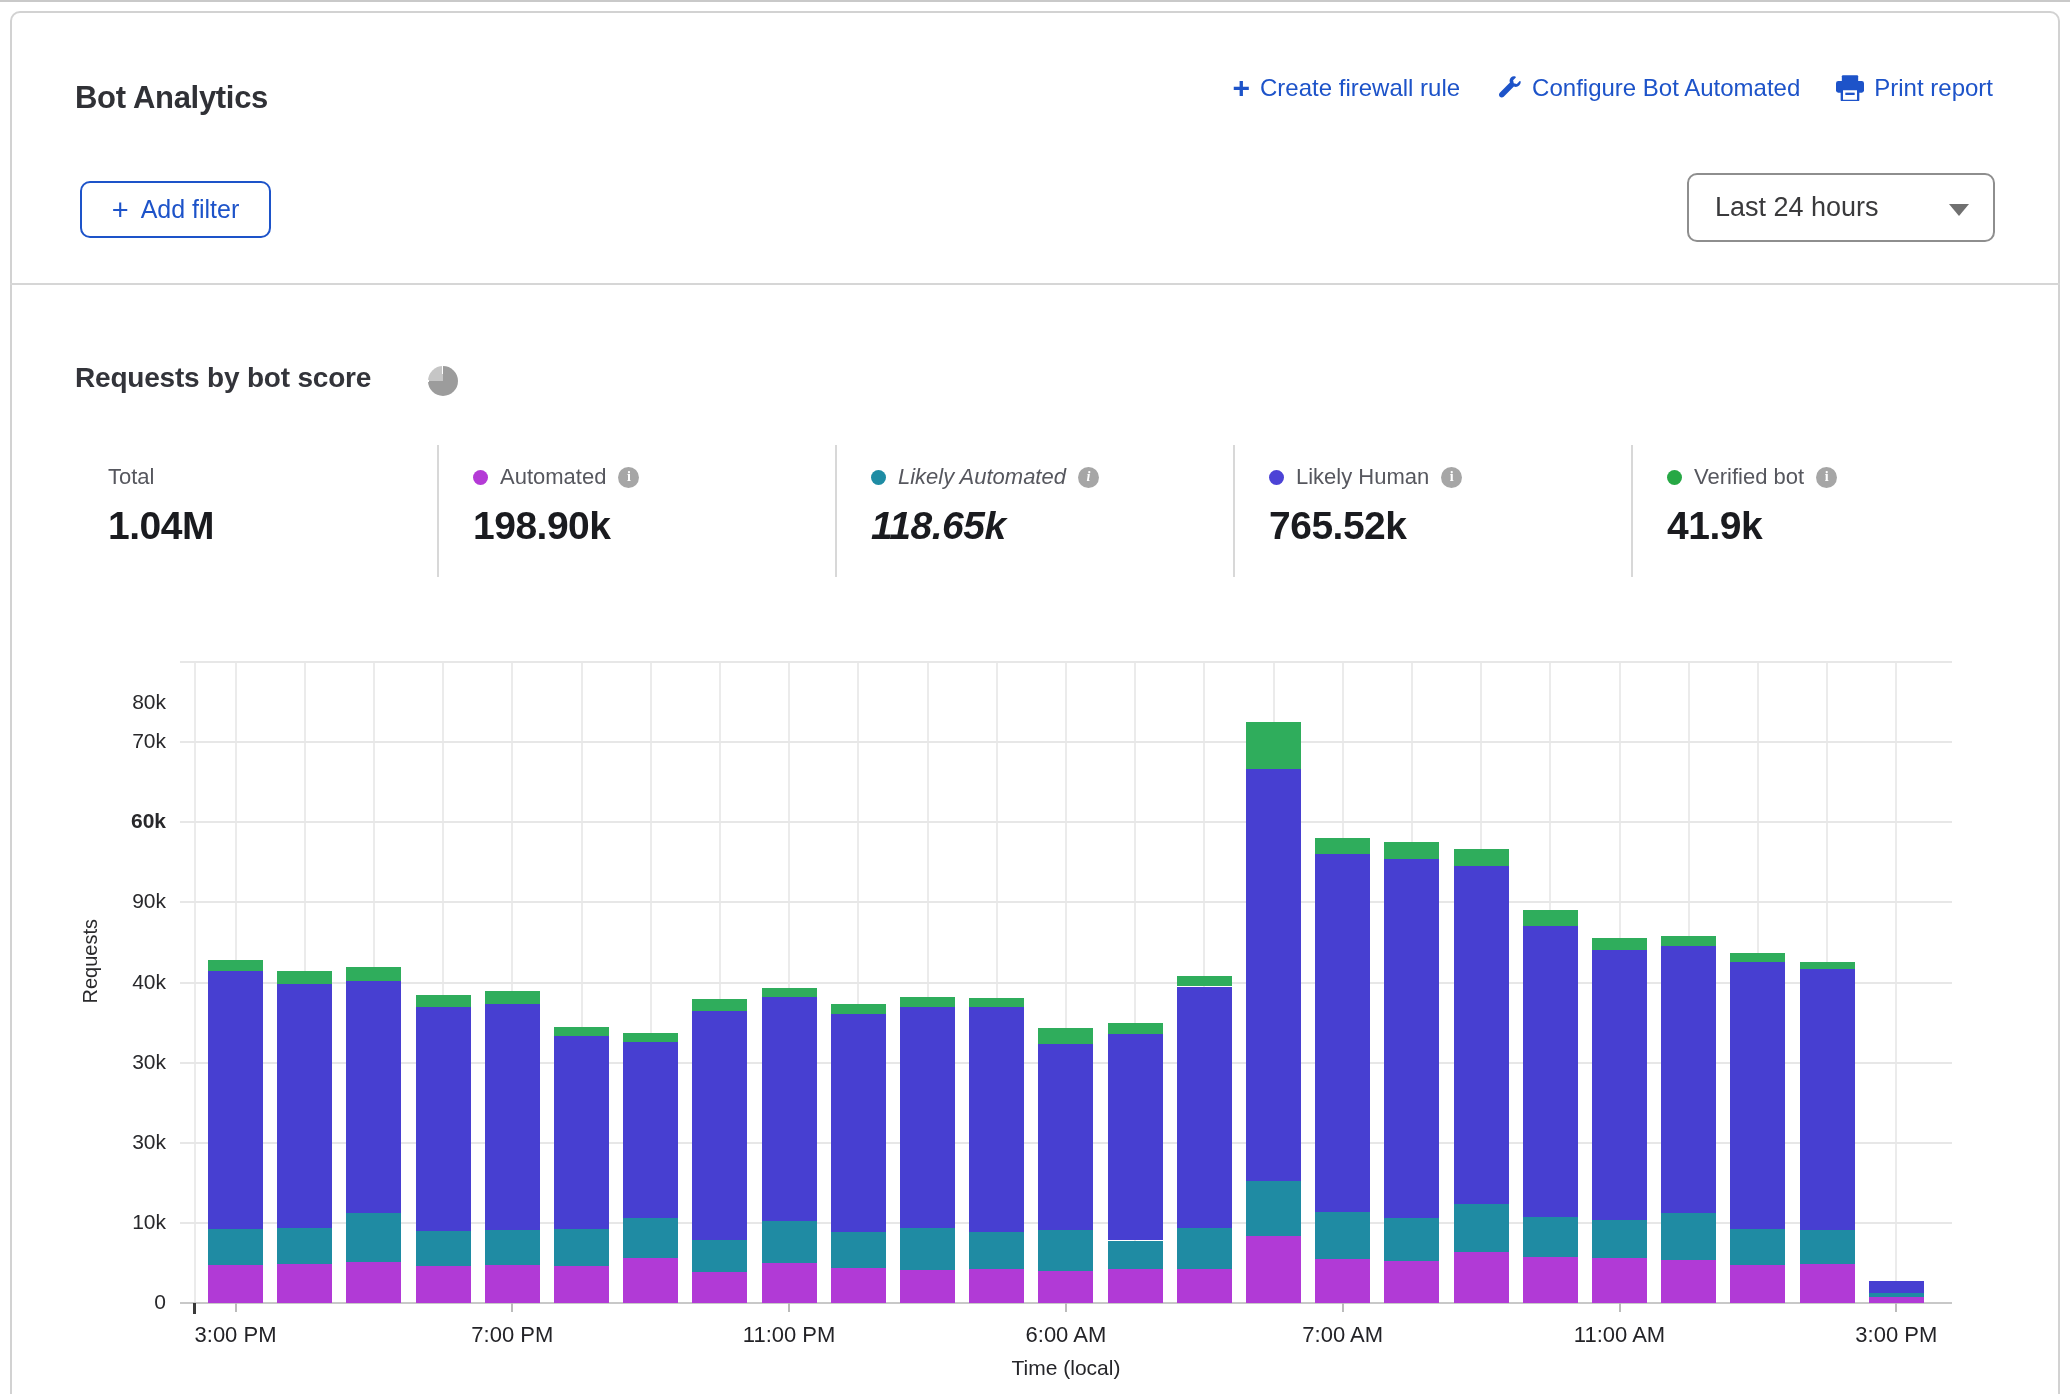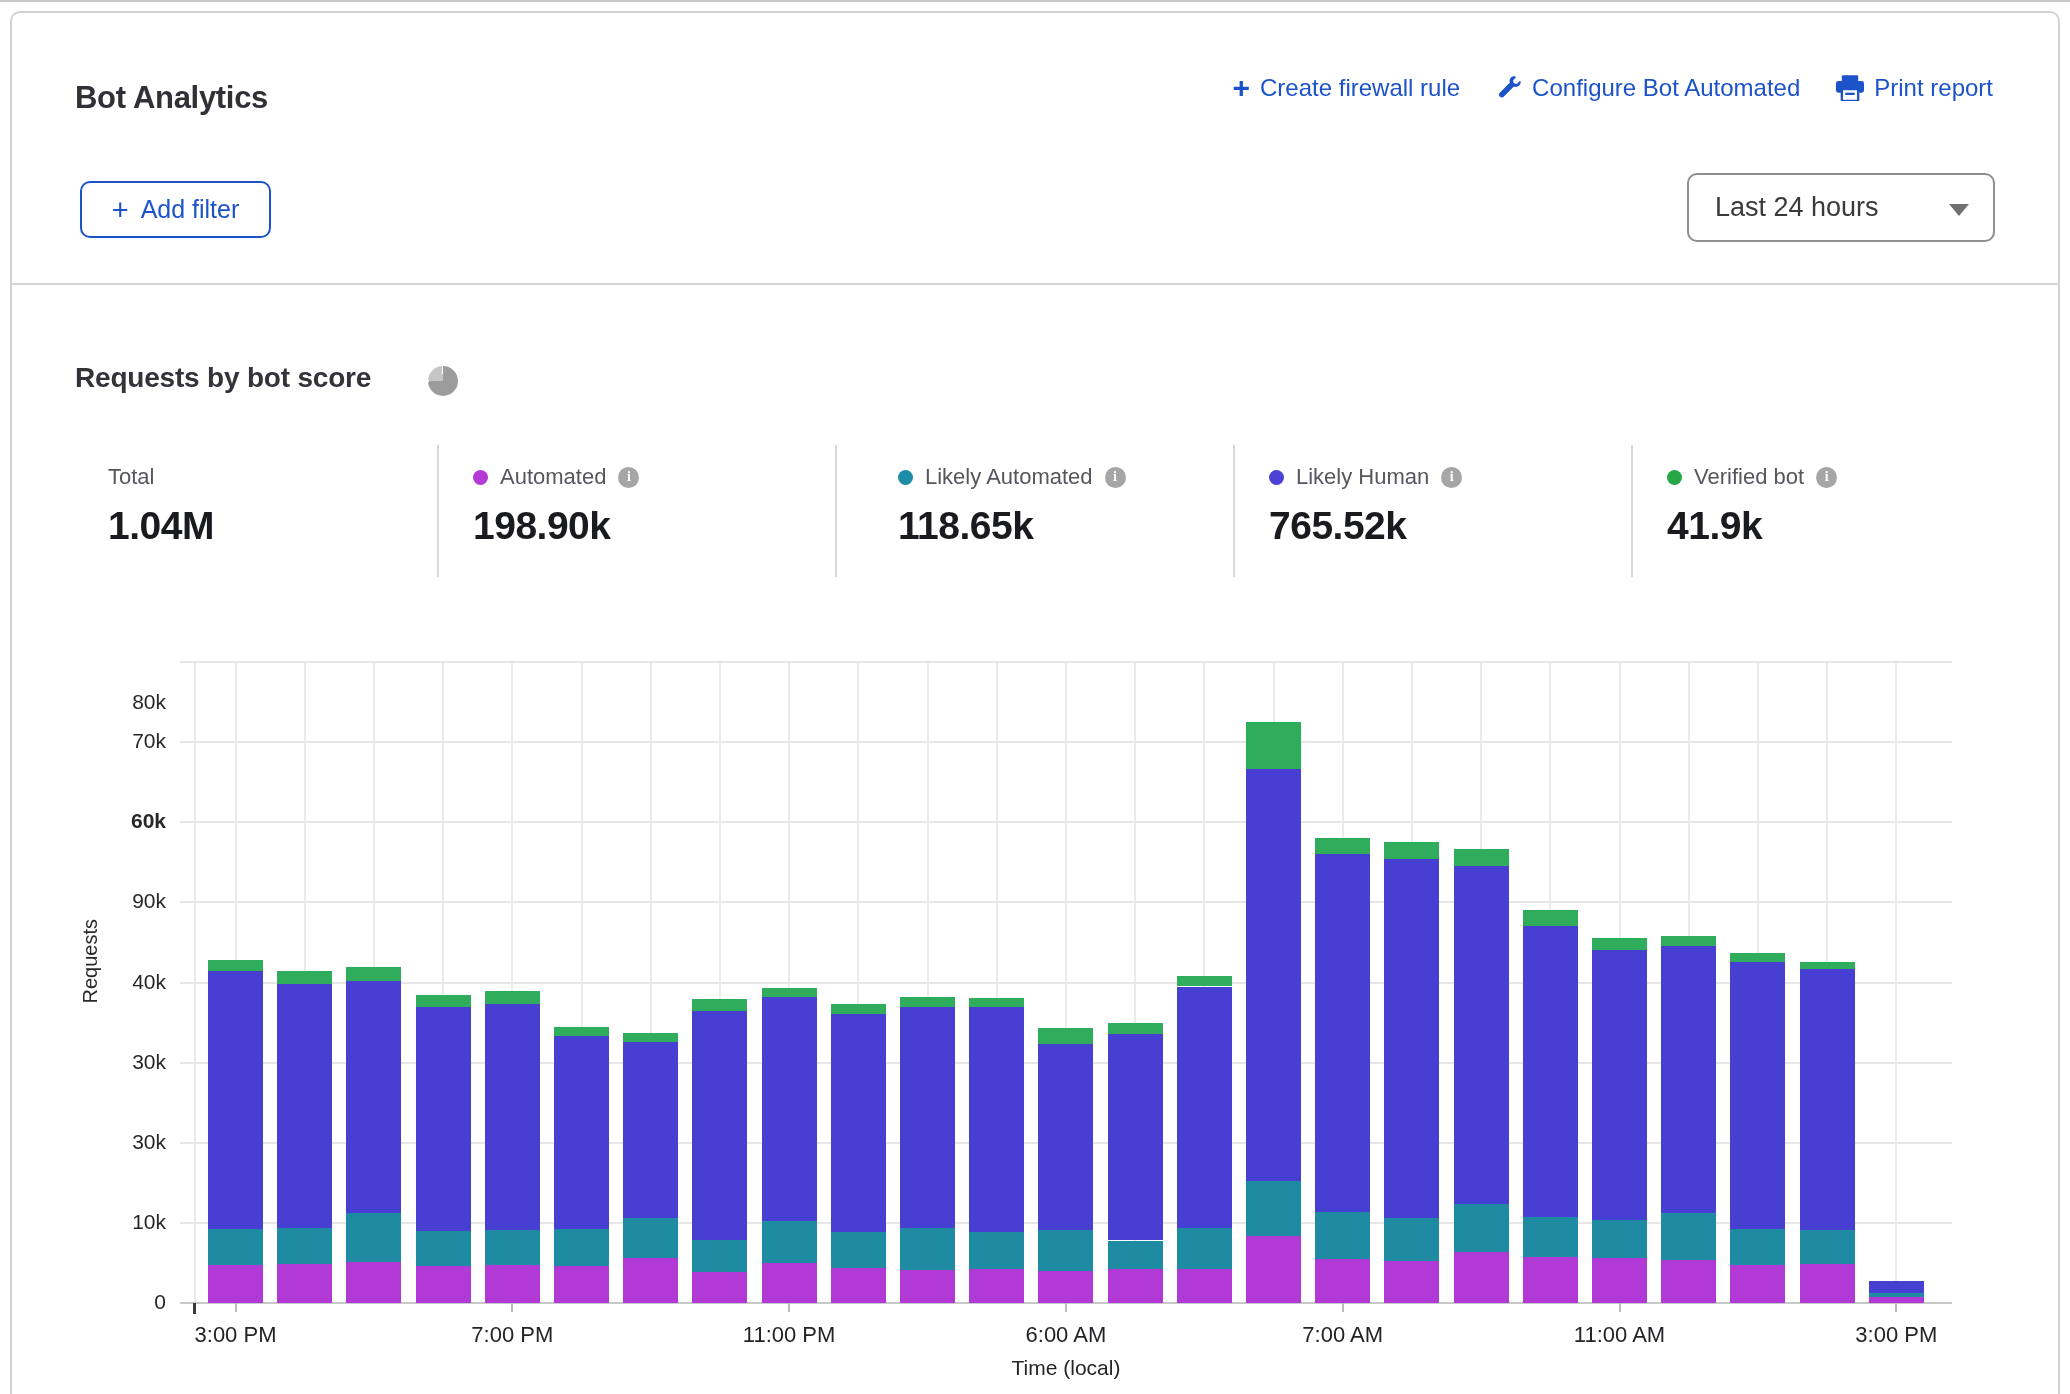--- a/index.html
+++ b/index.html
@@ -153,21 +153,21 @@
 <div class="stat-col" style="left:473px;">
   <div class="stat-head">
     <span class="dot" style="background-color: rgb(180, 58, 214);"></span>
     <span class="stat-label">Automated</span>
     <span class="info-icon">i</span>
   </div>
   <div class="stat-value">198.90k</div>
 </div>
 
 <div class="stat-divider" style="left:835px;"></div>
-<div class="stat-col" style="left:898px;">
+<div class="stat-col" style="left:871px;font-style:italic;">
   <div class="stat-head">
     <span class="dot" style="background-color: rgb(30, 140, 164);"></span>
     <span class="stat-label">Likely Automated</span>
     <span class="info-icon">i</span>
   </div>
   <div class="stat-value">118.65k</div>
 </div>
 
 <div class="stat-divider" style="left:1233px;"></div>
 <div class="stat-col" style="left:1269px;">

